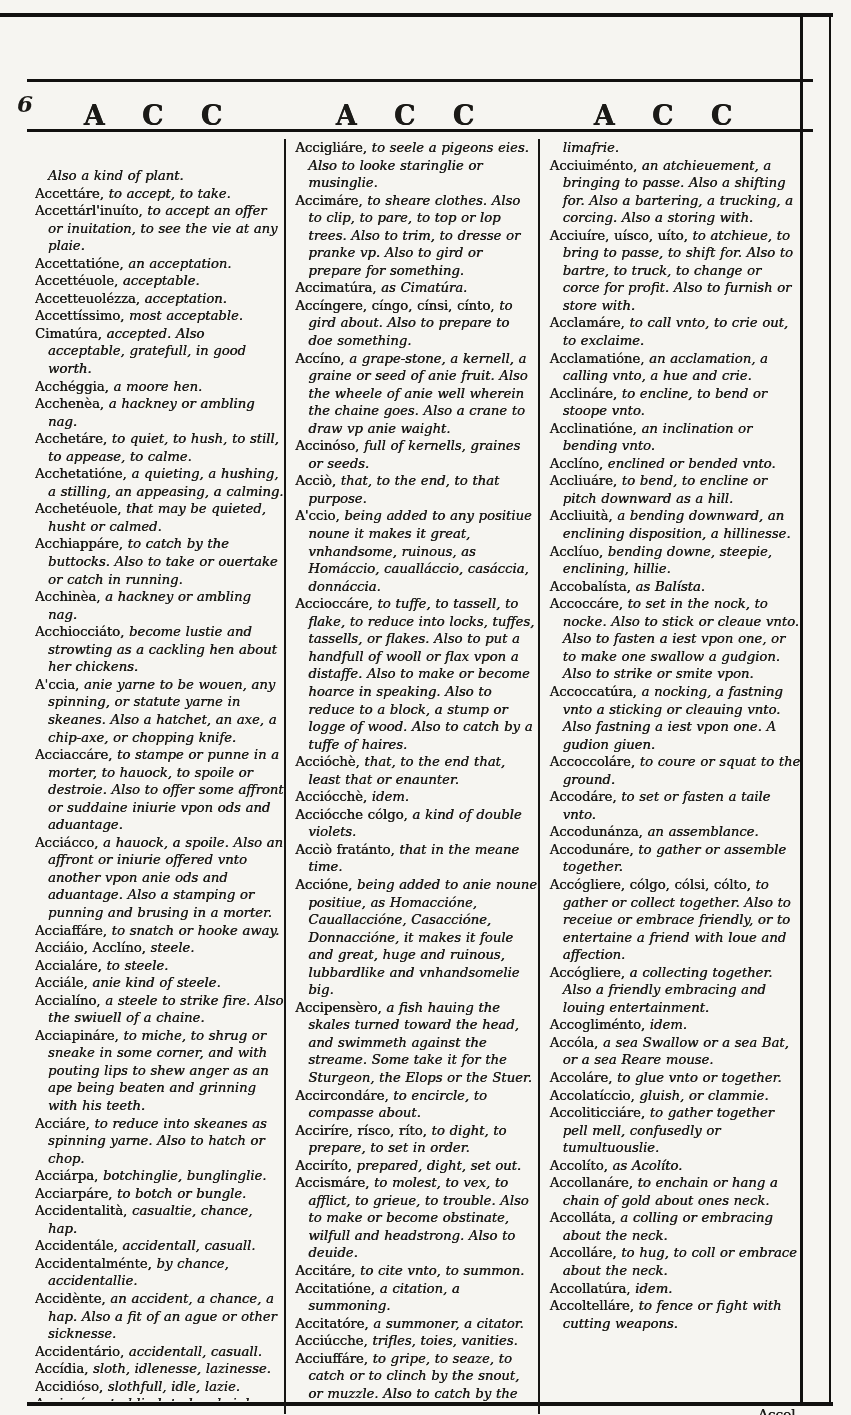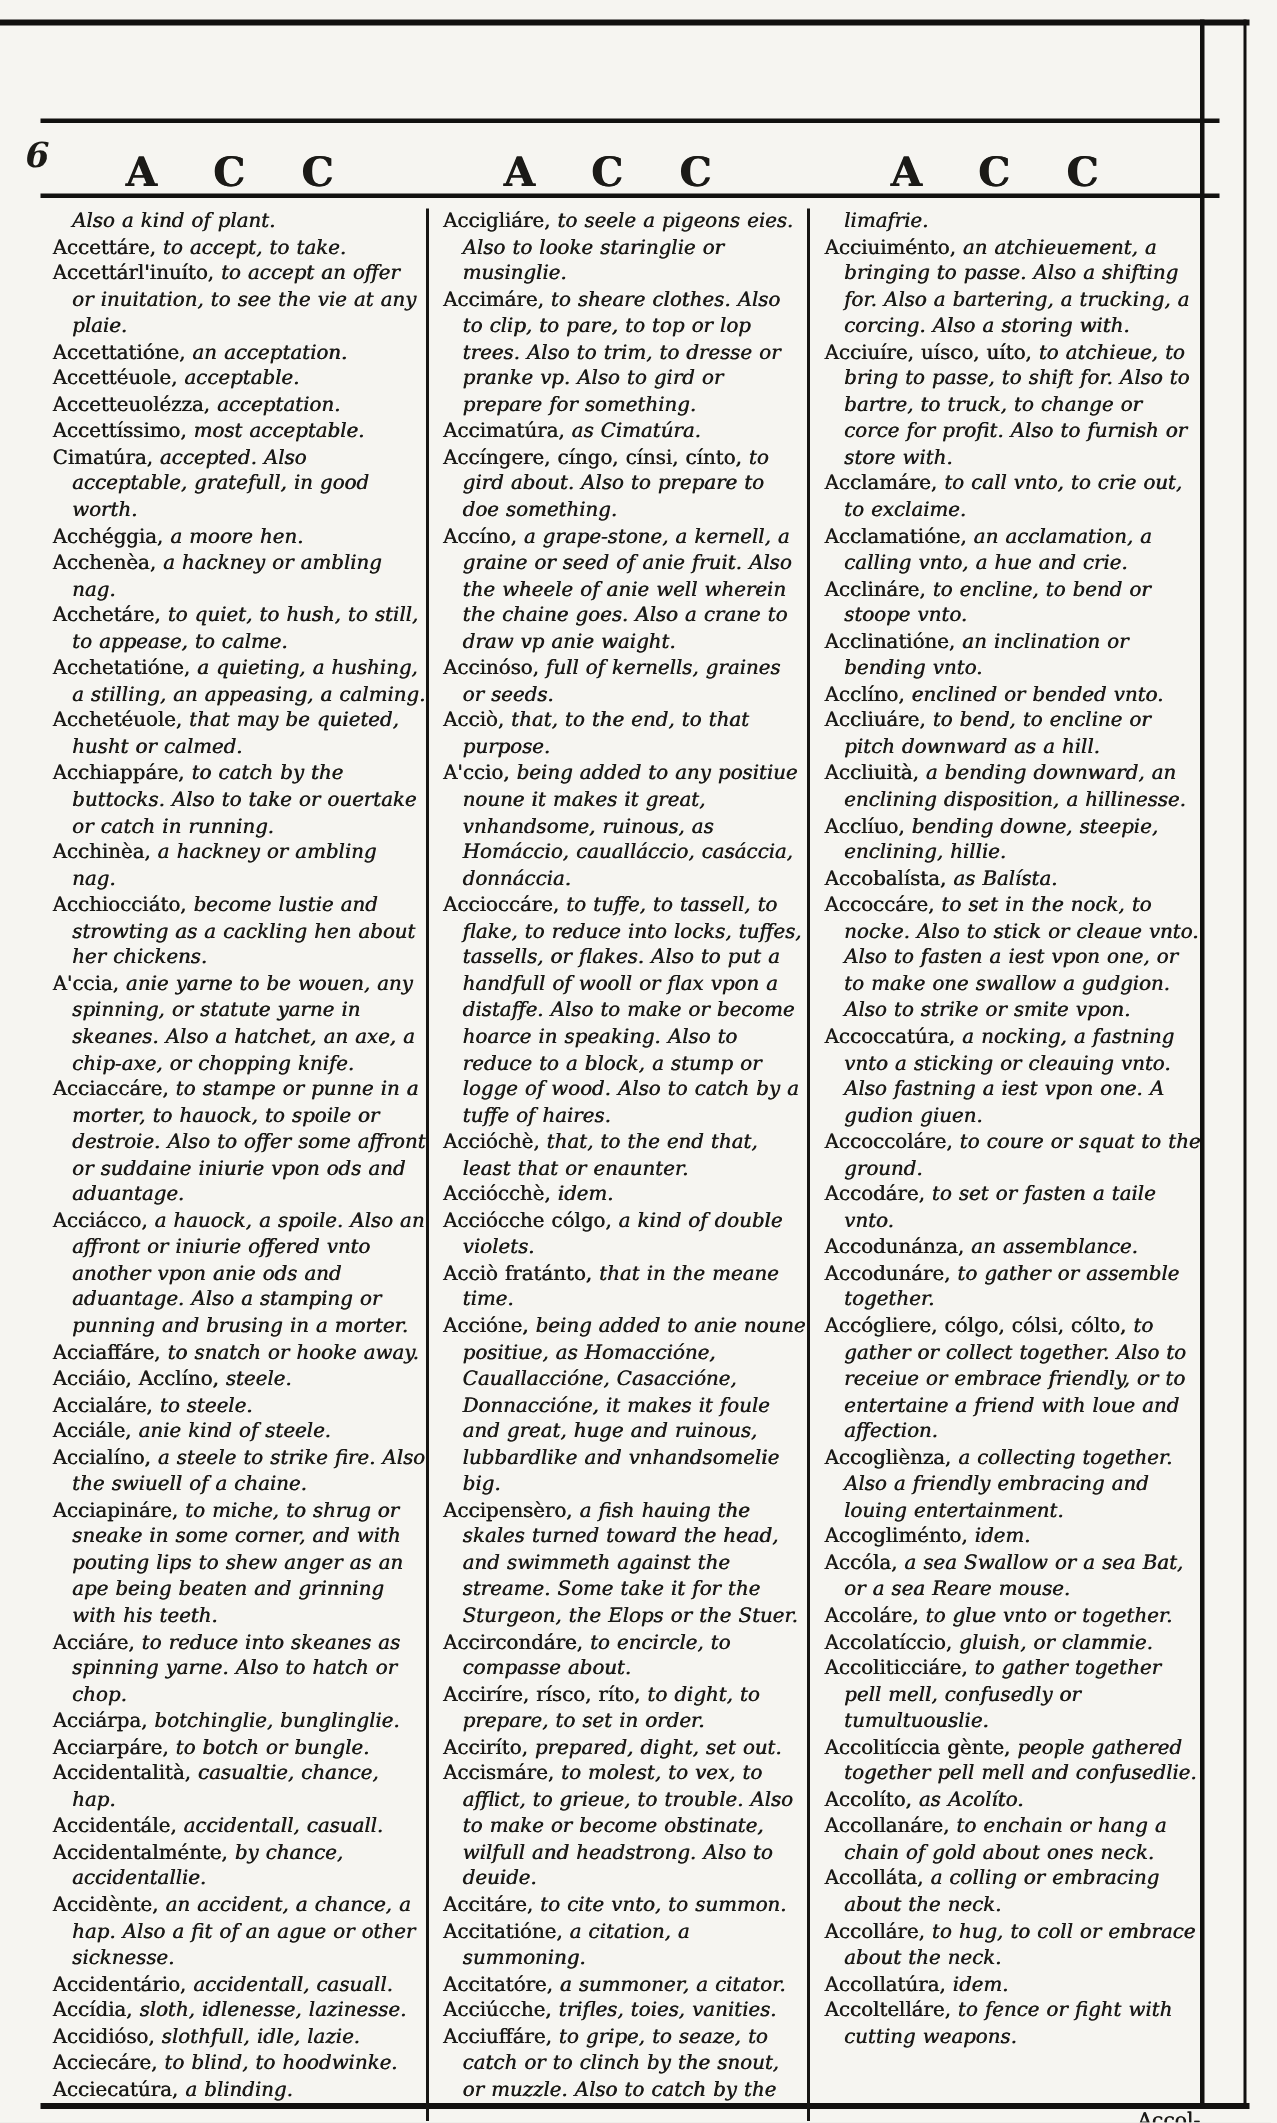--- a/index.html
+++ b/index.html
@@ -31,21 +31,21 @@
   }
   .hsec.s1 { width:250px; }
   .hsec.s2 { width:254px; }
   .hsec.s3 { width:262px; }
 
   .columns {
     position:absolute; left:35px; top:139px; width:766px; height:1262px;
     display:flex;
   }
   .col { box-sizing:border-box; overflow:hidden; }
-  .col-1 { width:250px; }
+  .col-1 { width:250px;margin-top:28px; }
   .col-2 { width:252px; padding-left:9px; }
   .col-3 { width:262px; padding-left:10px; }
   .divider { width:2px; background:#17161４; background:#171614; height:101%; }
 
   .entry {
     margin:0; padding-left:13px; text-indent:-13px;
     font-size:13.2px; line-height:17.55px;
     text-shadow:0.35px 0 0 currentColor;
     word-spacing:0.5px;
   }
@@ -161,27 +161,26 @@
         <p class="entry"><span class="hw">Accliuità, </span><span class="def">a bending downward, an enclining disposition, a hillinesse.</span></p>
         <p class="entry"><span class="hw">Acclíuo, </span><span class="def">bending downe, steepie, enclining, hillie.</span></p>
         <p class="entry"><span class="hw">Accobalísta, </span><span class="def">as Balísta.</span></p>
         <p class="entry"><span class="hw">Accoccáre, </span><span class="def">to set in the nock, to nocke. Also to stick or cleaue vnto. Also to fasten a iest vpon one, or to make one swallow a gudgion. Also to strike or smite vpon.</span></p>
         <p class="entry"><span class="hw">Accoccatúra, </span><span class="def">a nocking, a fastning vnto a sticking or cleauing vnto. Also fastning a iest vpon one. A gudion giuen.</span></p>
         <p class="entry"><span class="hw">Accoccoláre, </span><span class="def">to coure or squat to the ground.</span></p>
         <p class="entry"><span class="hw">Accodáre, </span><span class="def">to set or fasten a taile vnto.</span></p>
         <p class="entry"><span class="hw">Accodunánza, </span><span class="def">an assemblance.</span></p>
         <p class="entry"><span class="hw">Accodunáre, </span><span class="def">to gather or assemble together.</span></p>
         <p class="entry"><span class="hw">Accógliere, cólgo, cólsi, cólto, </span><span class="def">to gather or collect together. Also to receiue or embrace friendly, or to entertaine a friend with loue and affection.</span></p>
-        <p class="entry"><span class="hw">Accogliènza, </span><span class="def">a collecting together. Also a friendly embracing and louing entertainment.</span></p>
+        <p class="entry"><span class="hw">Accógliere, </span><span class="def">a collecting together. Also a friendly embracing and louing entertainment.</span></p>
         <p class="entry"><span class="hw">Accogliménto, </span><span class="def">idem.</span></p>
         <p class="entry"><span class="hw">Accóla, </span><span class="def">a sea Swallow or a sea Bat, or a sea Reare mouse.</span></p>
         <p class="entry"><span class="hw">Accoláre, </span><span class="def">to glue vnto or together.</span></p>
         <p class="entry"><span class="hw">Accolatíccio, </span><span class="def">gluish, or clammie.</span></p>
         <p class="entry"><span class="hw">Accoliticciáre, </span><span class="def">to gather together pell mell, confusedly or tumultuouslie.</span></p>
-        <p class="entry"><span class="hw">Accolitíccia gènte, </span><span class="def">people gathered together pell mell and confusedlie.</span></p>
         <p class="entry"><span class="hw">Accolíto, </span><span class="def">as Acolíto.</span></p>
         <p class="entry"><span class="hw">Accollanáre, </span><span class="def">to enchain or hang a chain of gold about ones neck.</span></p>
         <p class="entry"><span class="hw">Accolláta, </span><span class="def">a colling or embracing about the neck.</span></p>
         <p class="entry"><span class="hw">Accolláre, </span><span class="def">to hug, to coll or embrace about the neck.</span></p>
         <p class="entry"><span class="hw">Accollatúra, </span><span class="def">idem.</span></p>
         <p class="entry"><span class="hw">Accoltelláre, </span><span class="def">to fence or fight with cutting weapons.</span></p>
       </div>
   </div>
 
   <div class="catchword">Accol-</div>

